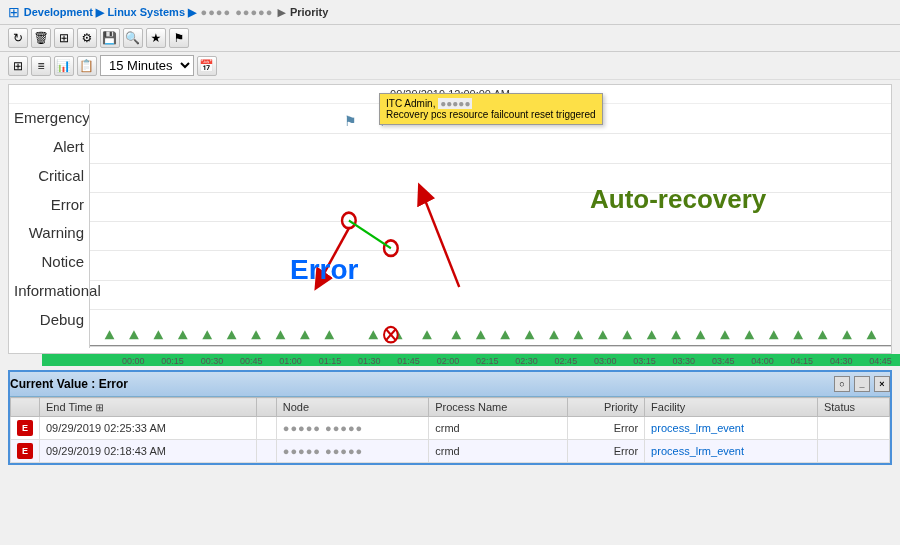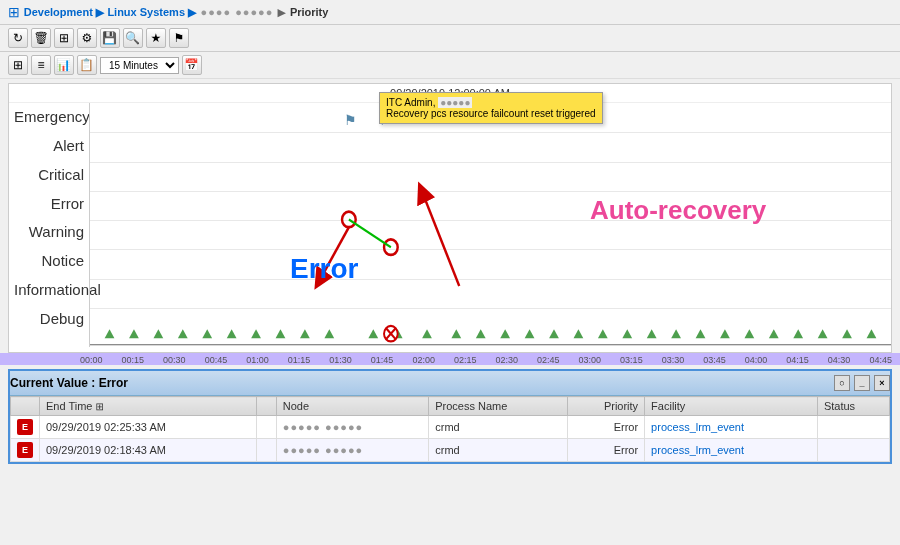--- a/index.html
+++ b/index.html
@@ -47,21 +47,21 @@
       border-radius: 2px;
     }
 
     .toolbar-icon { font-size: 12px; }
 
     
     .time-select {
       border: 1px solid #aaa;
       background: #fff;
       padding: 1px 4px;
-      font-size: 10px;
+      font-size: 13px;
       cursor: pointer;
     }
 
     
     #chart-area {
       background: #fff;
       border: 1px solid #ccc;
       margin: 4px 8px 0 8px;
       position: relative;
       height: 270px;
@@ -105,21 +105,22 @@
       border-top: 1px solid #e8e8e8;
     }
 
     
     #x-axis {
       display: flex;
       justify-content: space-between;
       padding: 2px 8px 0 80px;
       font-size: 9px;
       color: #555;
-      background: #c4b5fd;
+      background: #22c55e;
+      margin-left: 42px;
     }
 
     
     #chart-svg {
       position: absolute;
       top: 0; left: 0;
       width: 100%; height: 100%;
     }
 
     
@@ -141,25 +142,25 @@
       position: absolute;
       top: 150px;
       left: 200px;
       font-size: 28px;
       font-weight: bold;
       color: #0066ff;
       z-index: 5;
     }
     .annotation-recovery {
       position: absolute;
-      top: 92px;
+      top: 80px;
       left: 500px;
       font-size: 26px;
       font-weight: bold;
-      color: #ec4899;
+      color: #4d7c0f;
       z-index: 5;
     }
 
     
     #bottom-panel {
       background: #fff;
       border: 2px solid #4a90d9;
       margin: 4px 8px 4px 8px;
       position: relative;
     }

